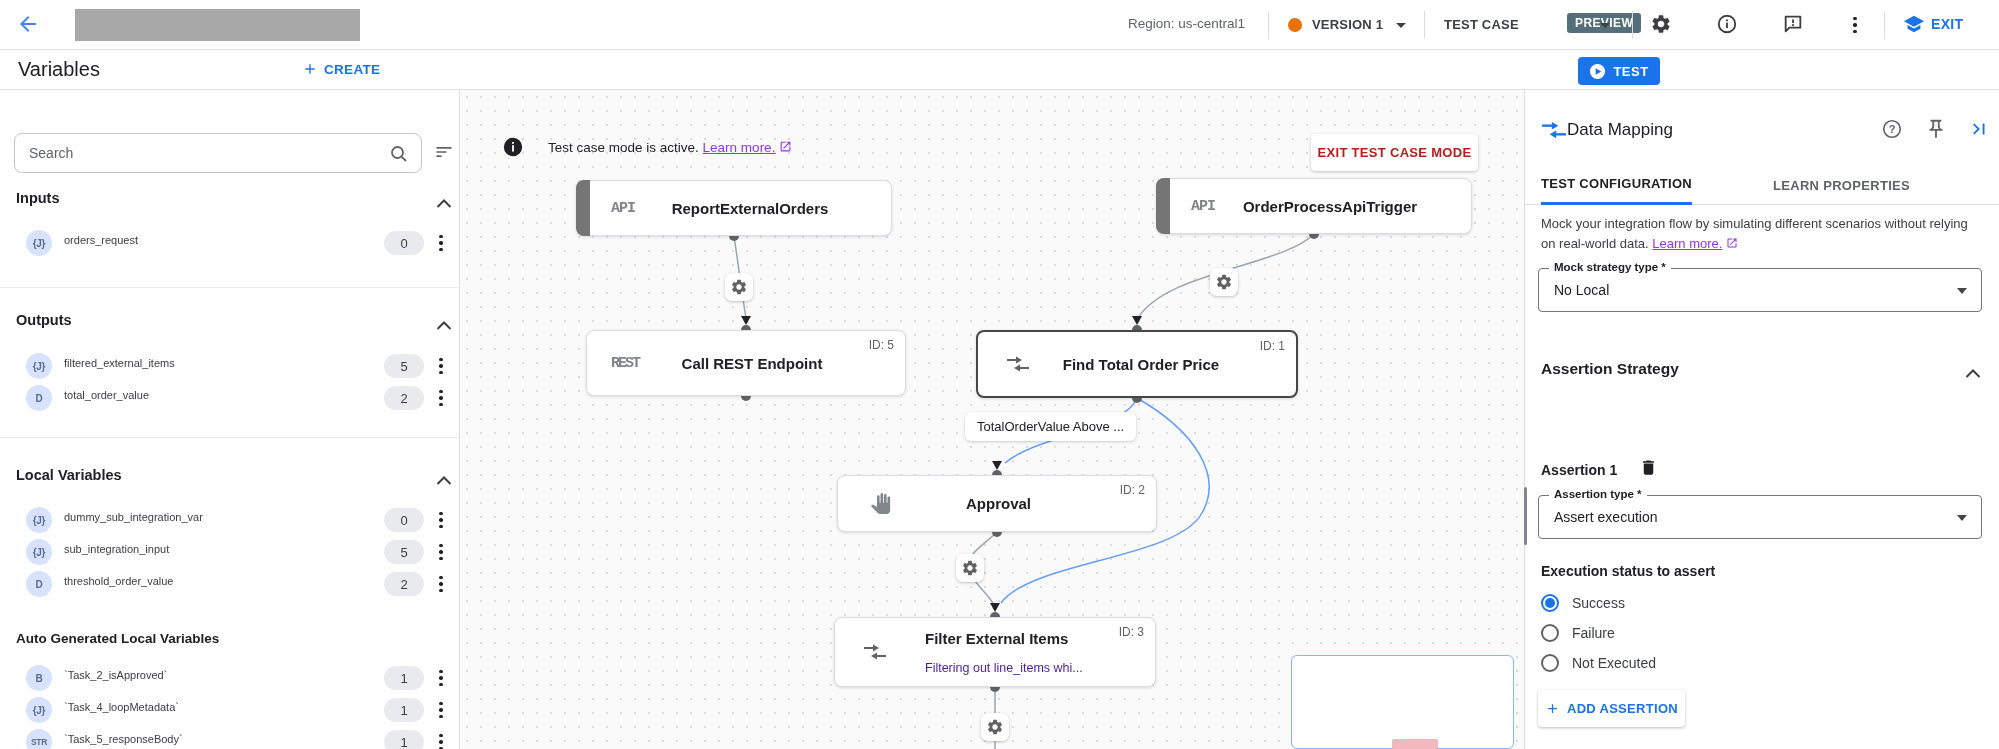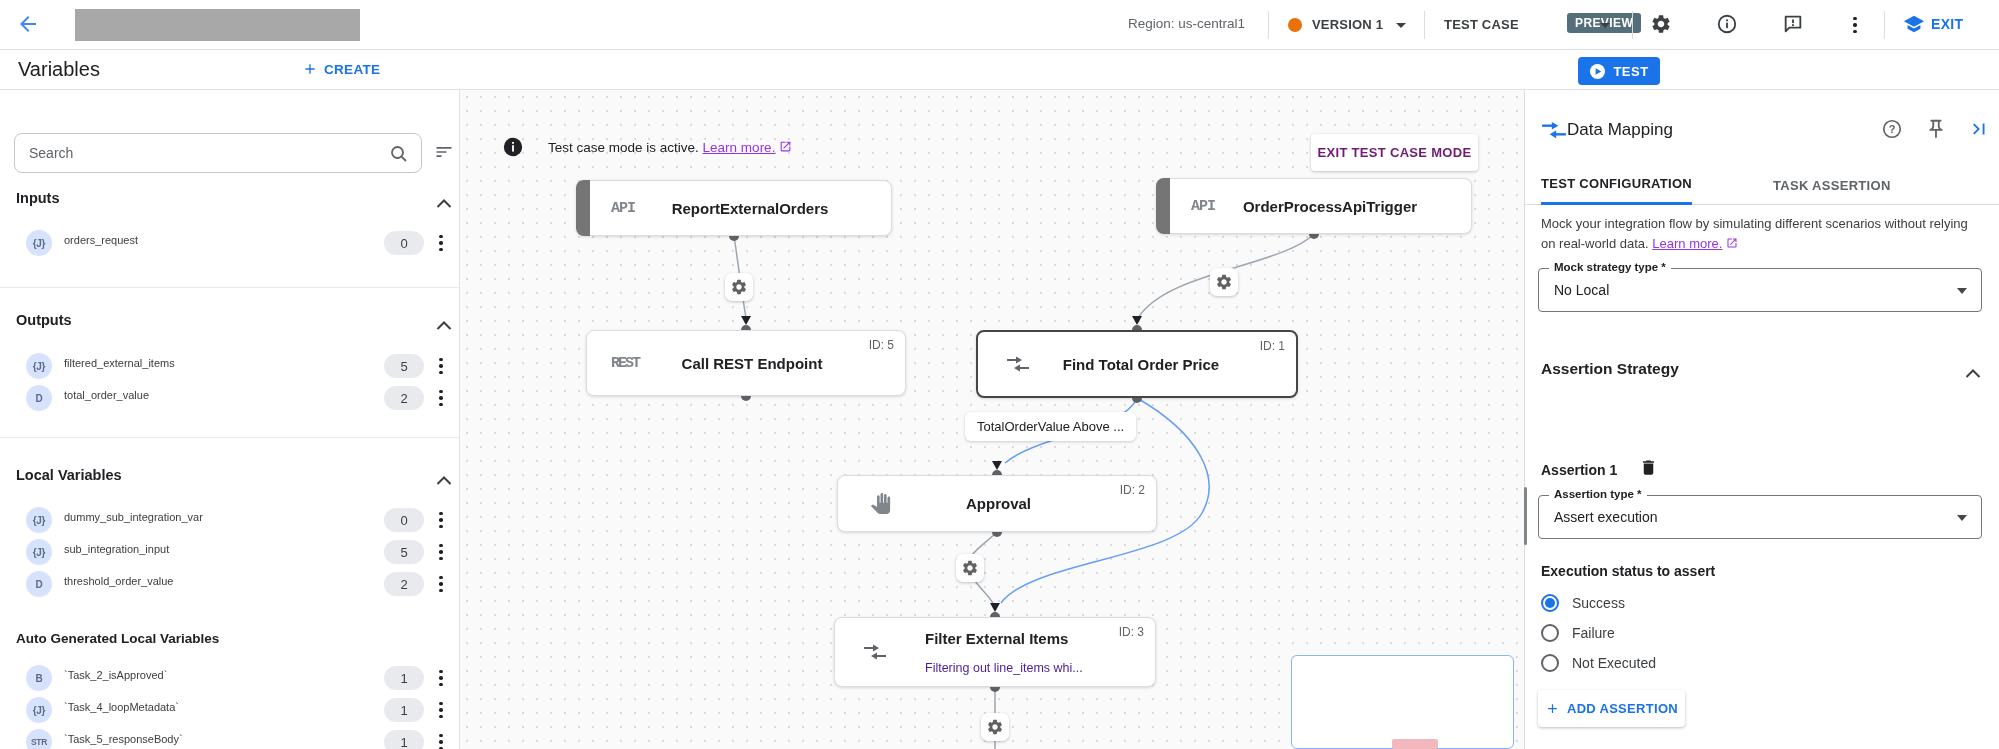--- a/index.html
+++ b/index.html
@@ -49,21 +49,21 @@
   .node.selected { border:2px solid #444746; }
   .node .ltab { position:absolute; left:-1px; top:-1px; bottom:-1px; width:14px; background:#757575; border-radius:8px 0 0 8px; }
   .node-badge { font-family:"Liberation Mono","DejaVu Sans Mono",monospace; font-size:15px; font-weight:bold; color:#80868b; letter-spacing:-1px; }
   .node-title { font-size:15px; font-weight:bold; color:#202124; }
   .node-sub { font-size:12.5px; color:#4c1d95; margin-top:14px; }
   .node-id { position:absolute; top:7px; right:11px; font-size:12px; color:#5f6368; }
   .gear-chip { position:absolute; width:28px; height:28px; background:#fff; border-radius:7px; box-shadow:0 1px 3px rgba(60,64,67,.3); display:flex; align-items:center; justify-content:center; }
   .edge-label { position:absolute; background:#fff; border-radius:6px; box-shadow:0 1px 3px rgba(60,64,67,.25); padding:7px 12px; font-size:13px; color:#202124; white-space:nowrap; }
   .banner-text { font-size:13.5px; color:#202124; }
   .plink { color:#9334e6; text-decoration:underline; cursor:pointer; }
-  .exit-btn { position:absolute; left:851px; top:44px; width:167px; height:37px; background:#fff; border-radius:4px; box-shadow:0 1px 3px rgba(60,64,67,.3); color:#701a75; font-size:13px; font-weight:bold; letter-spacing:.3px; display:flex; align-items:center; justify-content:center; cursor:pointer; }
+  .exit-btn { position:absolute; left:851px; top:44px; width:167px; height:37px; background:#fff; border-radius:4px; box-shadow:0 1px 3px rgba(60,64,67,.3); color:#b91c1c; font-size:13px; font-weight:bold; letter-spacing:.3px; display:flex; align-items:center; justify-content:center; cursor:pointer; }
   .preview-box { position:absolute; left:831px; top:565px; width:223px; height:94px; background:#fff; border:1.5px solid #8ab4f8; border-radius:6px; }
 
   
   #right-panel { position:absolute; left:1524px; top:90px; width:475px; height:659px; background:#fff; border-left:1px solid #dadce0; }
   .rp-title { font-size:17px; color:#202124; }
   .tab { position:absolute; top:75px; height:40px; font-size:13px; font-weight:bold; letter-spacing:.3px; color:#5f6368; display:flex; align-items:center; cursor:pointer; }
   .tab.active { color:#202124; border-bottom:3px solid #1a73e8; }
   .rp-body-text { font-size:13px; color:#3c4043; line-height:1.55; }
   .select-field { position:absolute; left:13px; width:444px; height:44px; border:1px solid #747775; border-radius:4px; background:#fff; cursor:pointer; }
   .select-label { position:absolute; left:10px; top:-8px; background:#fff; padding:0 5px; font-size:11.5px; font-weight:bold; color:#202124; }
@@ -474,21 +474,21 @@
       <svg width="22" height="22" viewBox="0 0 24 24">
           <path fill="#1a73e8" d="M5.59 7.41 10.18 12l-4.59 4.59L7 18l6-6-6-6zM16 6h2v12h-2z"></path>
         </svg>
     </div>
 
     <div class="abs" style="left:0;top:114px;width:475px;height:1px;background:#dadce0;"></div>
     <div class="tab active" style="left:16px;">
         <span>TEST CONFIGURATION</span>
       </div>
     <div class="tab" style="left:248px;">
-        <span>TASK ASSERTION</span>
+        <span>LEARN PROPERTIES</span>
       </div>
 
     <div class="abs rp-body-text" style="left:16px;top:124px;width:442px;">
       <span>Mock your integration flow by simulating different scenarios without relying on real-world data.</span>
       <span class="plink">Learn more.</span>
       <svg width="12" height="12" viewBox="0 0 24 24" style="vertical-align:-1px;">
           <path fill="#9334e6" d="M19 19H5V5h7V3H5c-1.11 0-2 .9-2 2v14c0 1.1.89 2 2 2h14c1.1 0 2-.9 2-2v-7h-2v7zM14 3v2h3.59l-9.83 9.83 1.41 1.41L19 6.41V10h2V3h-7z"></path>
         </svg>
     </div>
 

